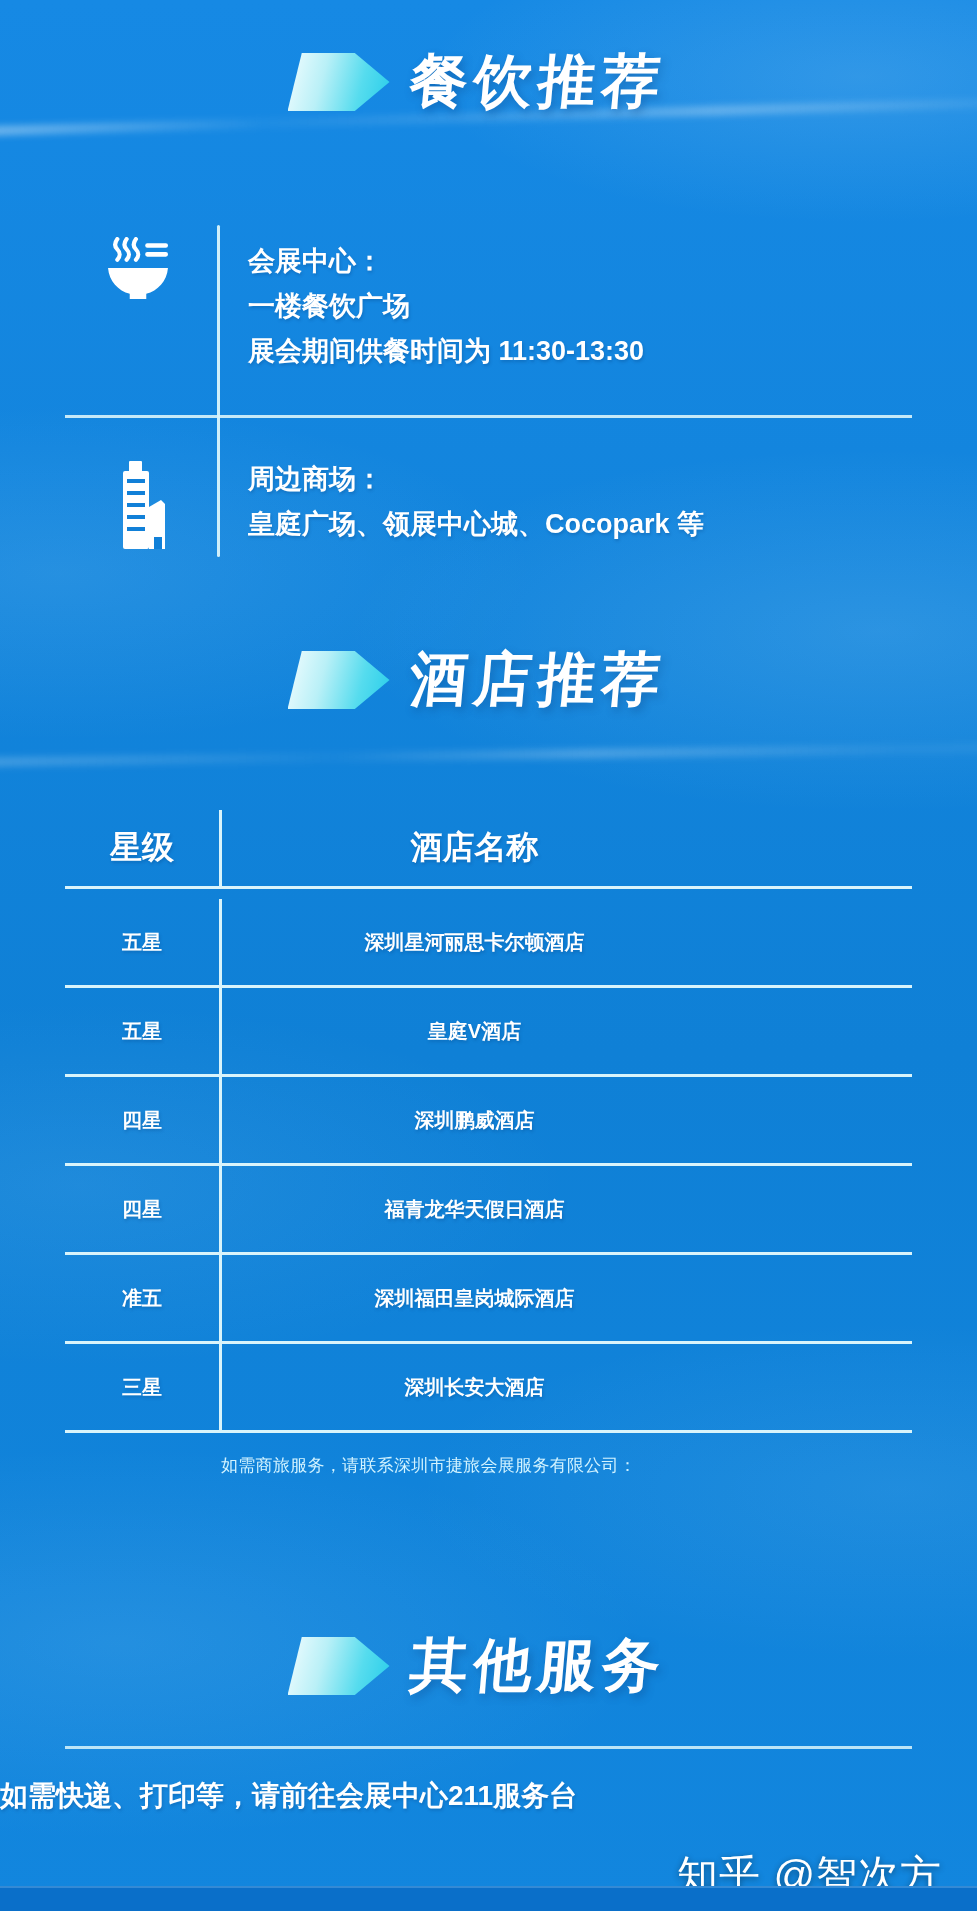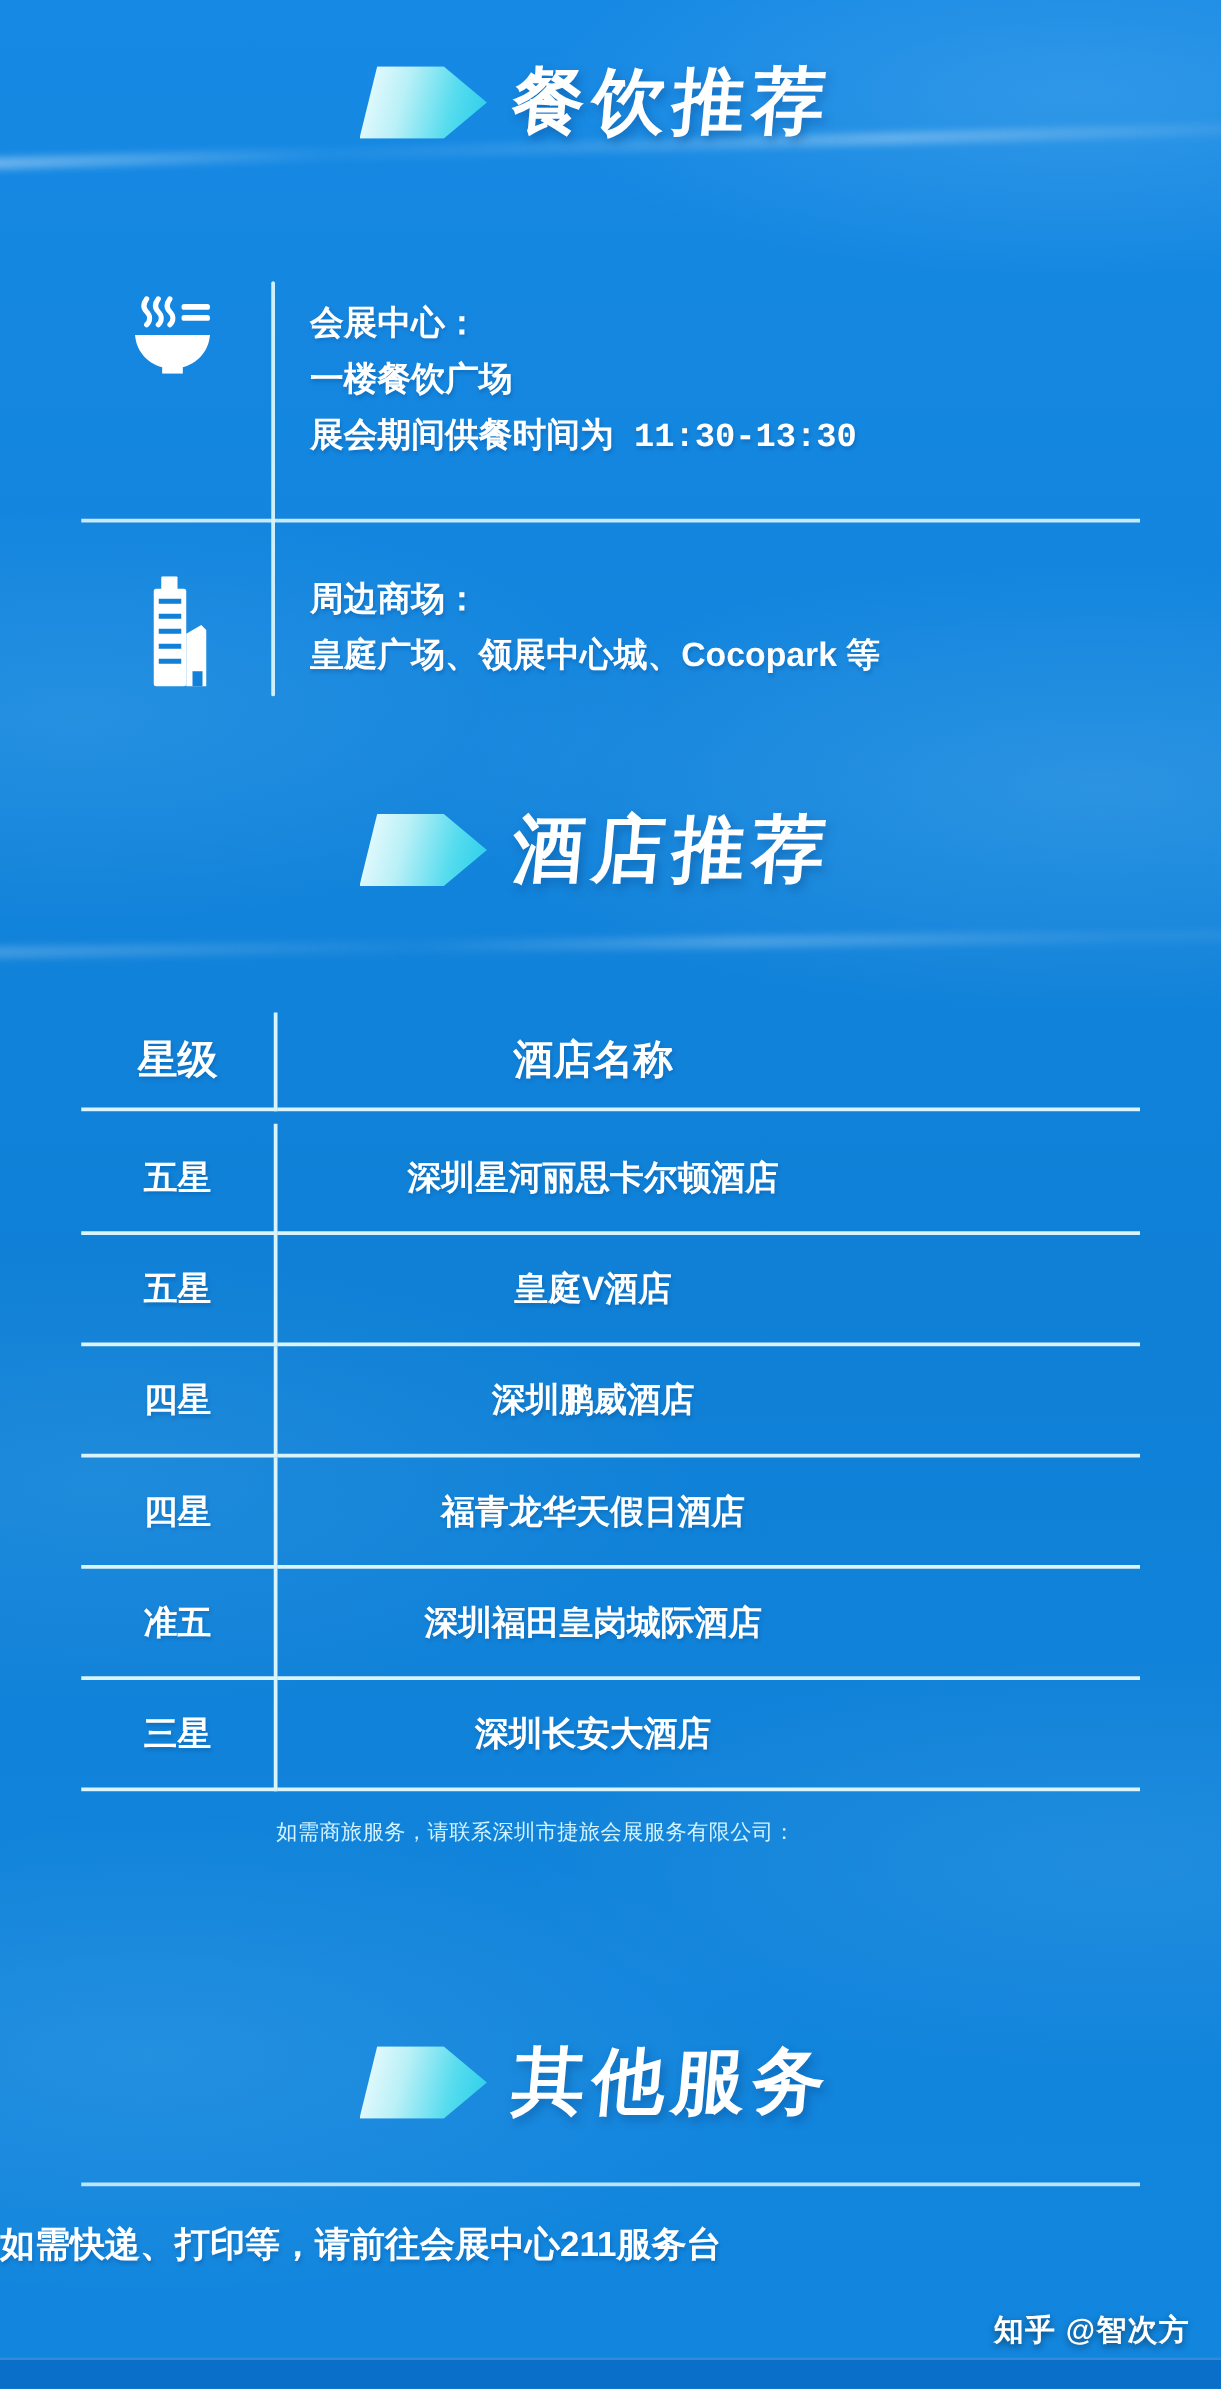--- a/index.html
+++ b/index.html
@@ -33,46 +33,46 @@
 
   
   .info{position:absolute;left:65px;top:185px;width:847px;height:372px;}
   .info .vline{position:absolute;left:152px;top:40px;width:3px;height:332px;background:var(--divider,#d9f4fb);border-radius:2px;opacity:.95;}
   .info .hline{position:absolute;left:0;top:230px;width:847px;height:3px;background:var(--divider,#d9f4fb);opacity:.9;}
   .icon-wrap{position:absolute;}
   .iw-bowl{left:42px;top:52px;}
   .iw-building{left:56px;top:276px;}
   .info-text{position:absolute;left:183px;font-size:27px;font-weight:700;line-height:45px;
     text-shadow:1px 2px 3px rgba(0,50,110,.25);white-space:nowrap;}
-  .info-text.tx1{top:54px;font-family:Liberation Mono, monospace;} .info-text.tx2{top:272px;}
+  .info-text.tx1{top:54px;} .info-text.tx2{top:272px;}
 
   
   .hotel-table{position:absolute;left:65px;top:810px;width:847px;display:grid;
     grid-template-columns:157px 1fr;grid-auto-rows:89px;}
   .t-cell{display:flex;align-items:center;justify-content:center;
     border-bottom:3px solid var(--divider,#e3f6fd);font-weight:700;
     text-shadow:1px 2px 3px rgba(0,50,110,.25);}
   .t-cell.c1{border-right:3px solid var(--divider,#e3f6fd);}
   .t-cell.c2{padding-right:185px;} 
-  .th{font-size:32px;} .td{font-size:27px;white-space:nowrap;}
+  .th{font-size:32px;} .td{font-size:20px;white-space:nowrap;}
 
   
   .contact-intro{position:absolute;left:197px;top:1456px;font-size:17px;font-weight:400;
     color:var(--contact-text,#d2f3ff);letter-spacing:.3px;line-height:20px;white-space:nowrap;margin-left:24px;}
   .contact-lines{position:absolute;left:287px;top:1494px;font-size:17px;font-weight:700;
     color:var(--contact-text,#d2f3ff);line-height:23px;white-space:nowrap;}
   .contact-line .phones{margin-left:16px;letter-spacing:.5px;}
 
   
   .divider-bottom{position:absolute;left:65px;top:1746px;width:847px;height:3px;background:var(--divider,#d9f4fb);opacity:.85;}
   .service-note{position:absolute;left:0;top:1778px;width:100%;font-size:28px;
     font-weight:700;line-height:36px;text-shadow:1px 2px 3px rgba(0,50,110,.25);}
 
   
-  .watermark{position:absolute;right:25px;top:1848px;font-size:24px;font-weight:700;
+  .watermark{position:absolute;right:35px;top:1848px;font-size:41px;font-weight:400;
     color:#fff;text-shadow:0 2px 6px rgba(0,0,0,.45);letter-spacing:1px;}
   .footer-strip{position:absolute;left:0;bottom:0;width:100%;height:23px;
     background:var(--footer-strip,#0a6fc9);border-top:2px solid rgba(180,220,250,.25);}
   svg{display:block;}
 </style>
 </head>
 <body>
 
 <div class="page">
 

